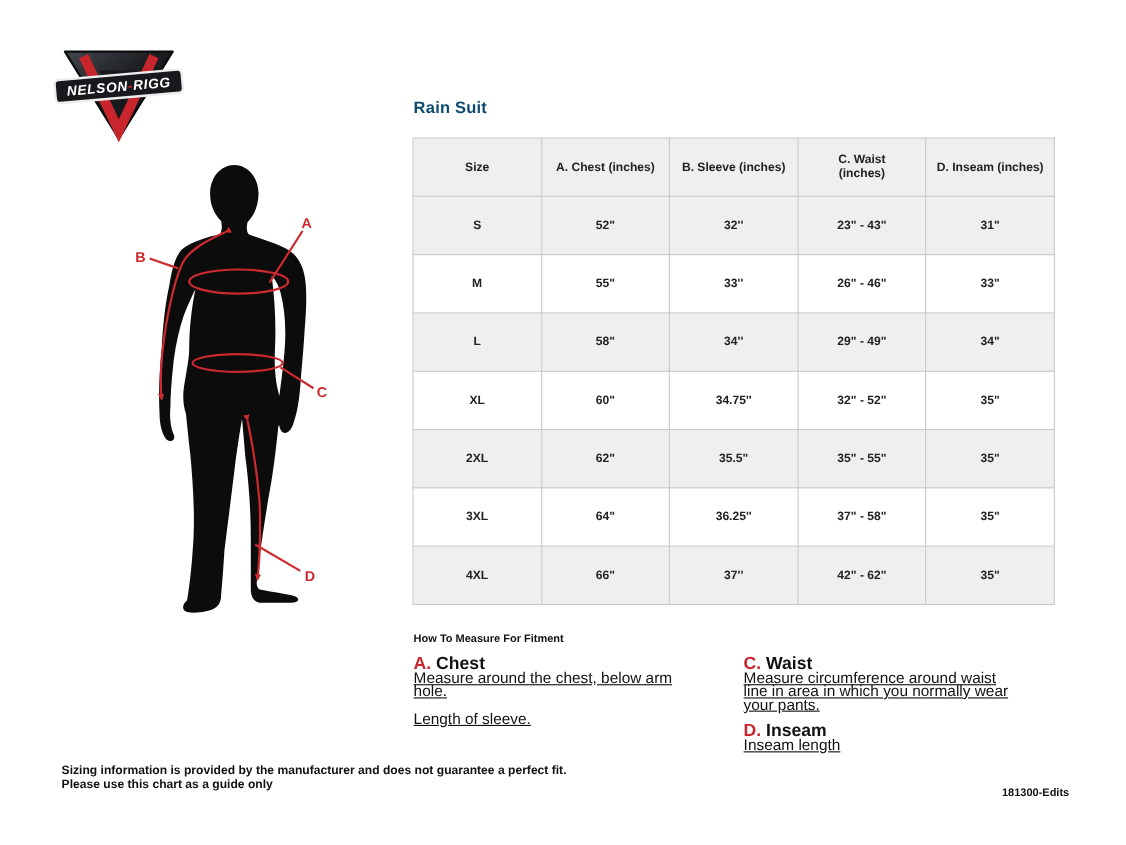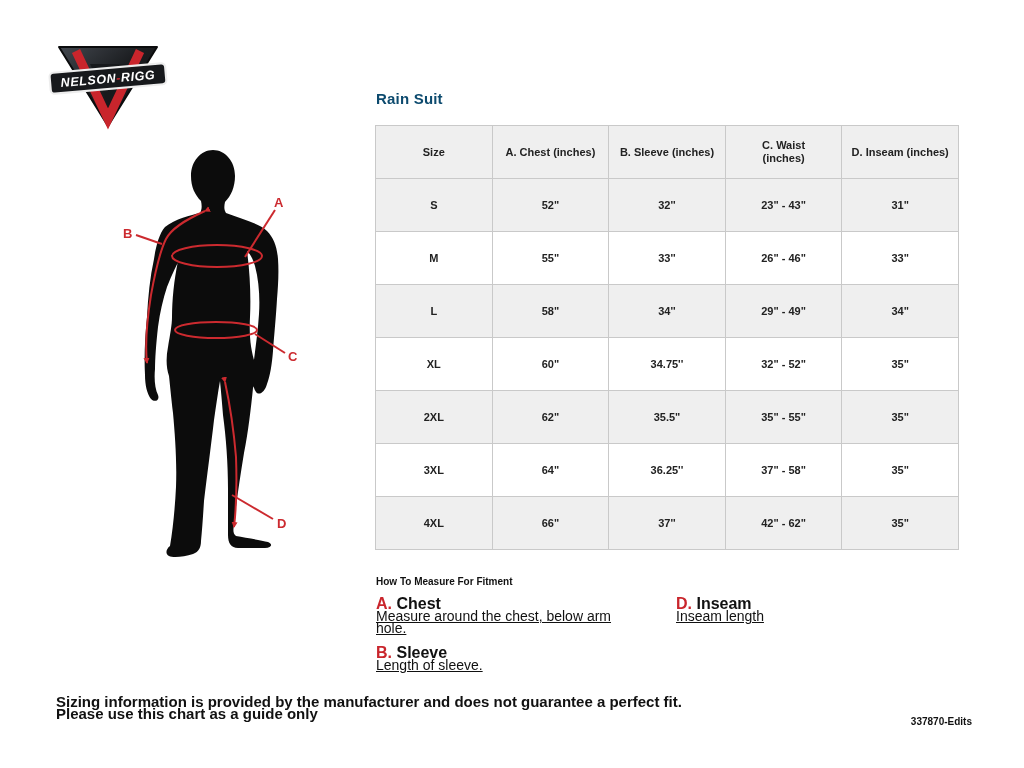--- a/index.html
+++ b/index.html
@@ -25,21 +25,21 @@
   .measure h2 { font-size:10px; font-weight:bold; color:#111; margin-bottom:11px; }
   .measure-cols { display:flex; }
   .mcol-left  { width:300px; }
   .mcol-right { width:300px; }
   .m-item { margin-bottom:13px; }
   .m-title { font-size:16px; font-weight:bold; line-height:12px; color:#111; }
   .m-key { color:#c9252c; }
   .m-desc { font-size:14px; line-height:12px; color:#111; max-width:250px;text-decoration:underline; }
   .mcol-right .m-desc { max-width:250px; }
 
-  .footnote { position:absolute; left:56px; top:696px; font-size:15px; font-weight:bold; line-height:11.5px; color:#111; }
+  .footnote { position:absolute; left:56px; top:696px; font-size:11px; font-weight:bold; line-height:11.5px; color:#111; }
   .doc-id { position:absolute; left:772px; top:716px; width:200px; text-align:right; font-size:10px; font-weight:bold; color:#111; }
 
   svg text.red-label { font-family:"Liberation Sans", sans-serif; font-size:13px; font-weight:bold; }
   svg text.banner-text { font-family:"Liberation Sans", sans-serif; font-size:12.5px; font-weight:bold; font-style:italic; letter-spacing:0.6px; }
 </style>
 </head>
 <body>
 
 <div class="logo">
   <svg width="120" height="92" viewBox="0 0 120 92">
@@ -177,30 +177,33 @@
 
 <div class="measure">
   <h2>How To Measure For Fitment</h2>
   <div class="measure-cols">
     <div class="mcol-left">
       <div class="m-item">
         <div class="m-title"><span class="m-key">A.</span> <span>Chest</span></div>
         <div class="m-desc">Measure around the chest, below arm hole.</div>
       </div>
       <div class="m-item">
-        <div class="m-title"><span class="m-key">B.</span> <span>Sleeve</span></div>
         <div class="m-desc">Length of sleeve.</div>
       </div>
     </div>
     <div class="mcol-right">
+      <div class="m-item">
+        <div class="m-title"><span class="m-key">C.</span> <span>Waist</span></div>
+        <div class="m-desc">Measure circumference around waist line in area in which you normally wear your pants.</div>
+      </div>
       <div class="m-item">
         <div class="m-title"><span class="m-key">D.</span> <span>Inseam</span></div>
         <div class="m-desc">Inseam length</div>
       </div>
     </div>
   </div>
 </div>
 
 <div class="footnote">
   <div>Sizing information is provided by the manufacturer and does not guarantee a perfect fit.</div>
   <div>Please use this chart as a guide only</div>
 </div>
-<div class="doc-id">337870-Edits</div>
+<div class="doc-id">181300-Edits</div>
 
 </body></html>

